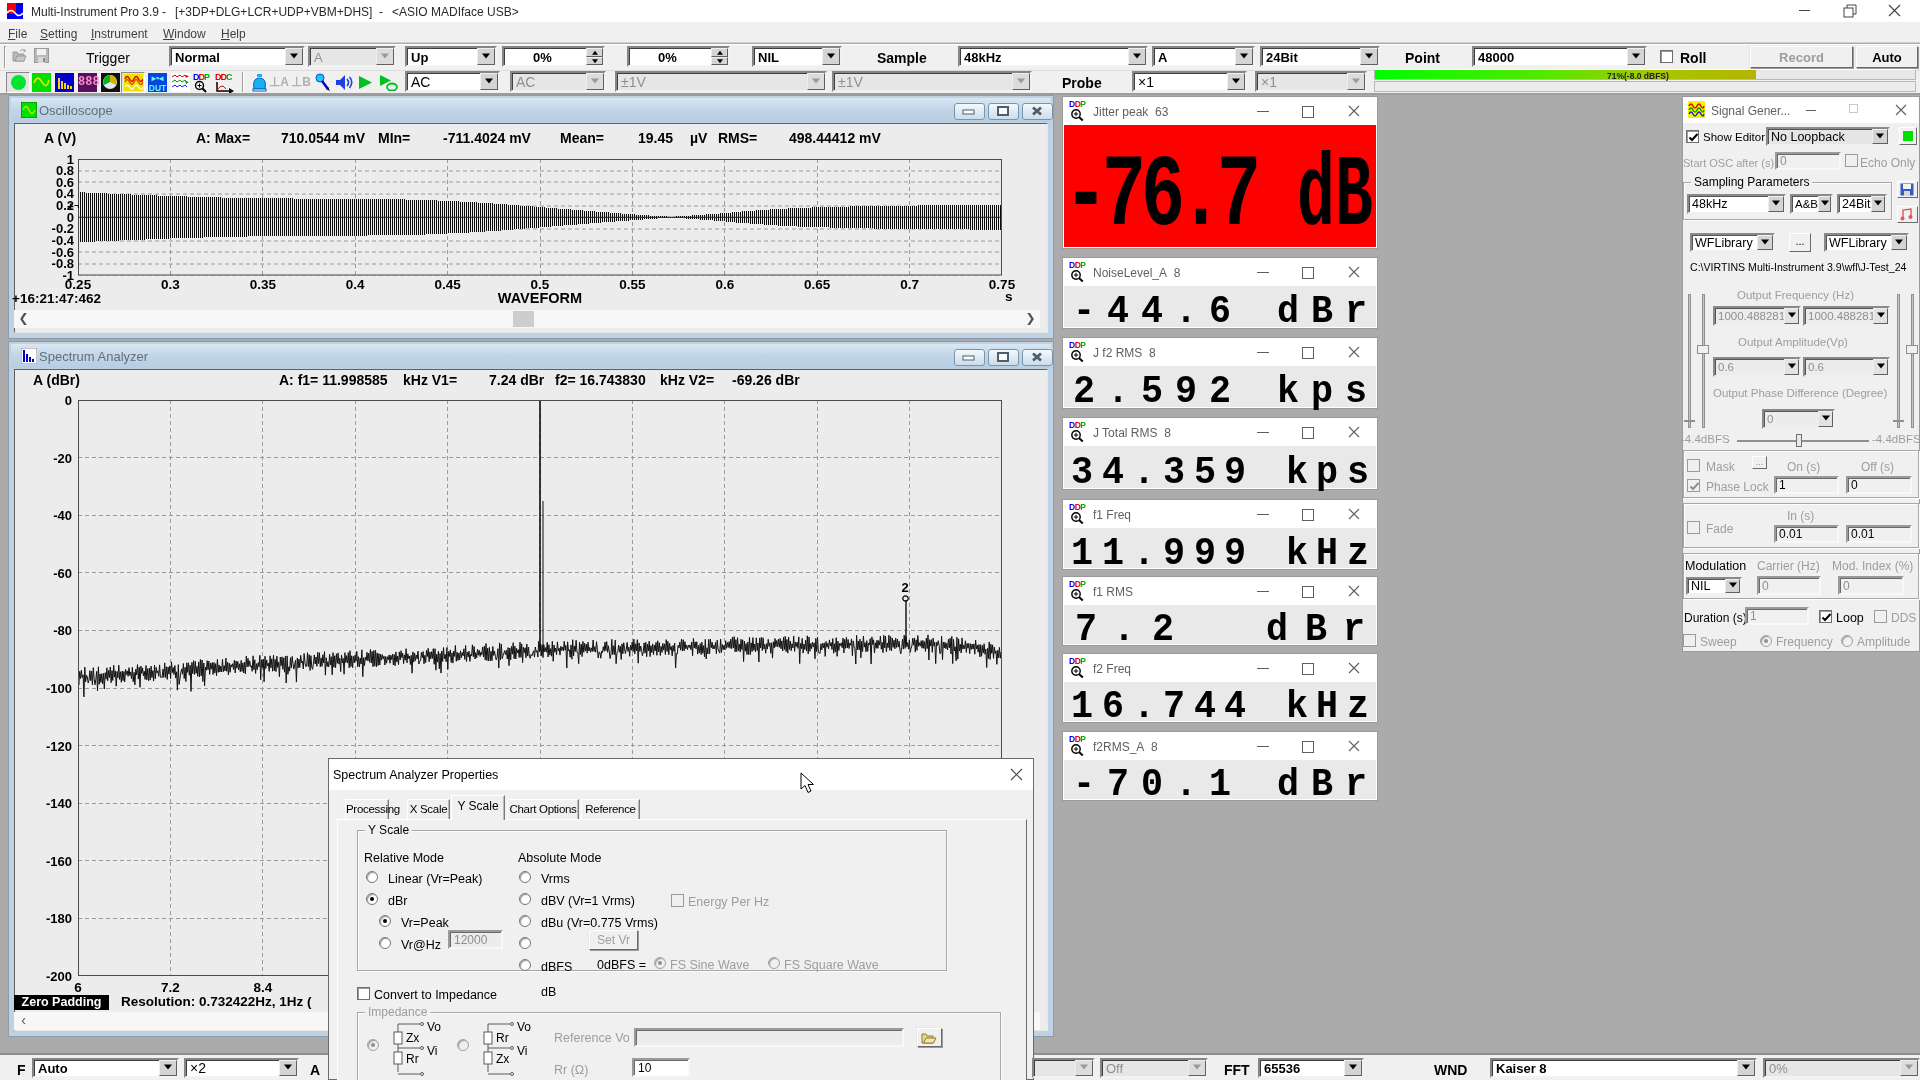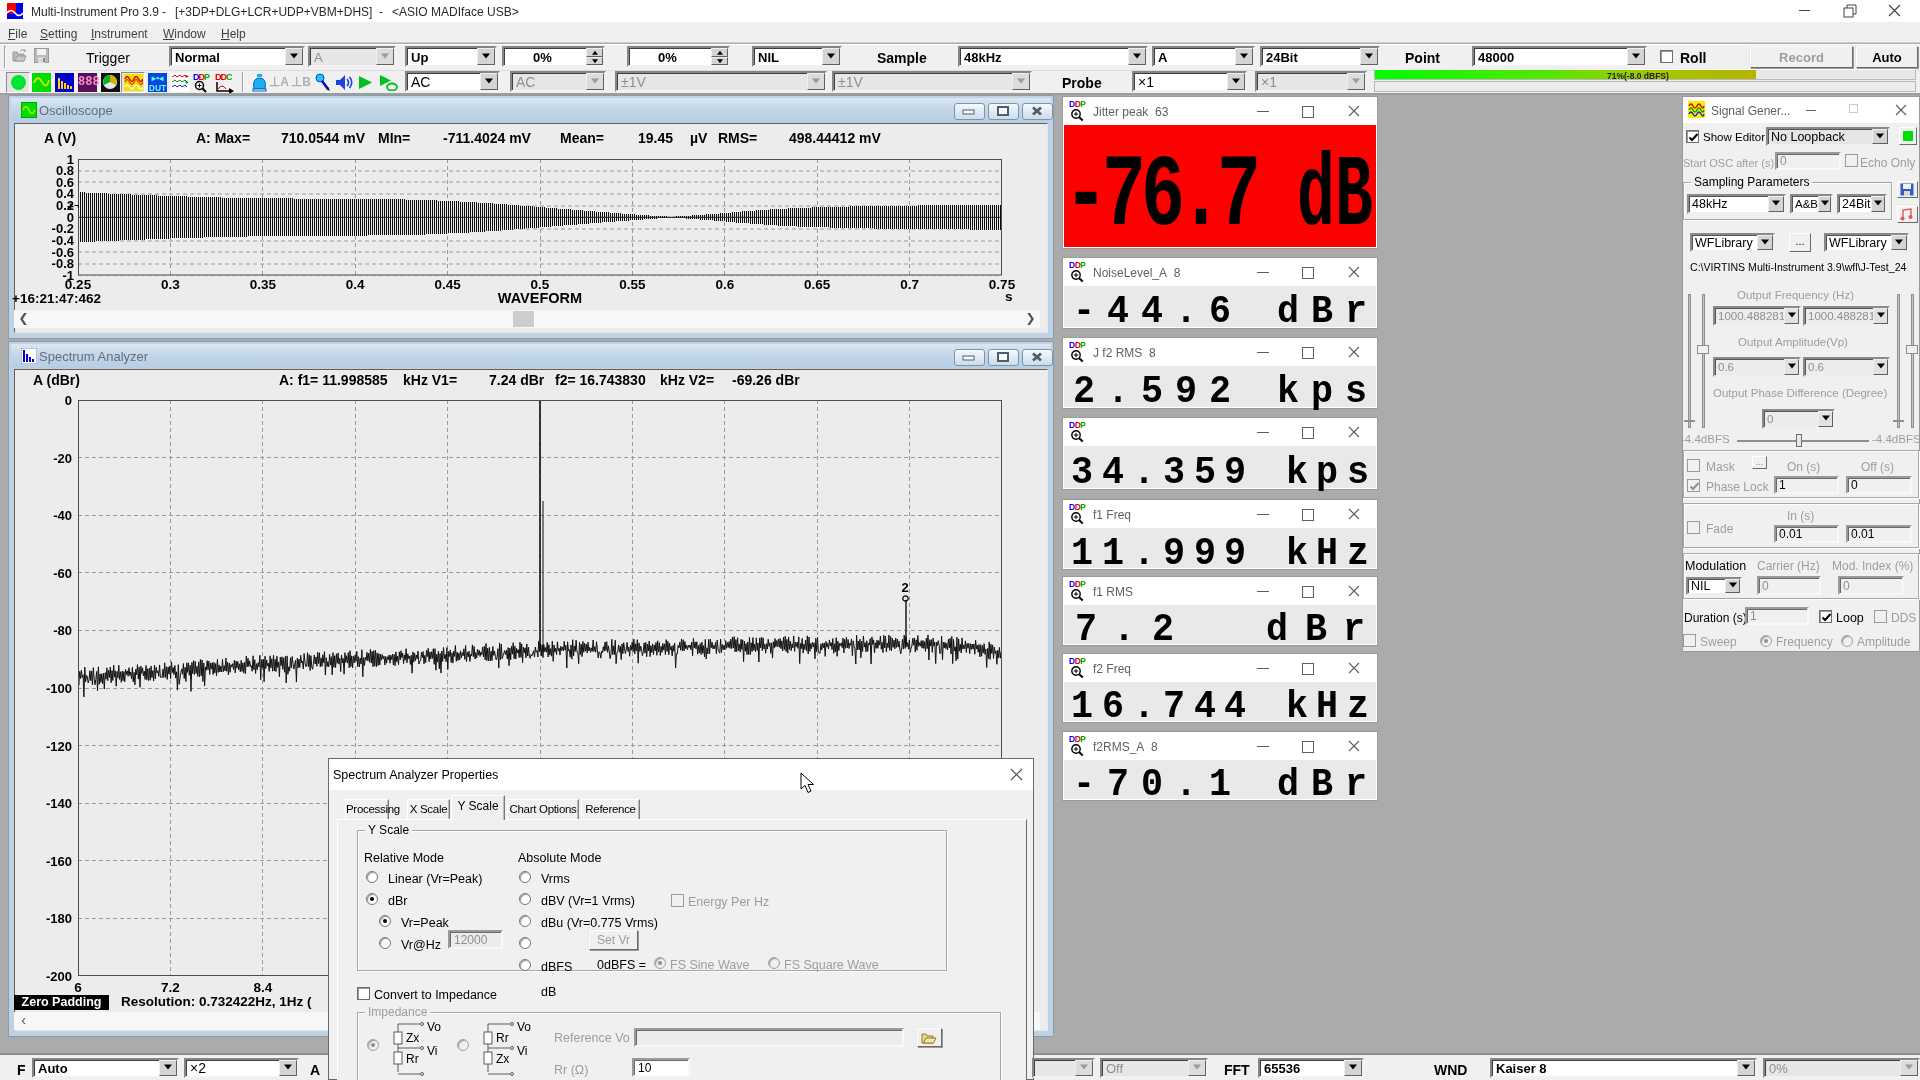--- a/index.html
+++ b/index.html
@@ -532,20 +532,23 @@
     <span style="position:absolute;left:55.0px;top:55.0px;transform:translate(-50%,-54%) scaleX(0.93);font-size:39.5px;line-height:1;font-family:'Liberation Mono',monospace;font-weight:bold;color:#000;white-space:pre">.</span>
     <span style="position:absolute;left:89.0px;top:55.0px;transform:translate(-50%,-54%) scaleX(0.93);font-size:39.5px;line-height:1;font-family:'Liberation Mono',monospace;font-weight:bold;color:#000;white-space:pre">5</span>
     <span style="position:absolute;left:123.0px;top:55.0px;transform:translate(-50%,-54%) scaleX(0.93);font-size:39.5px;line-height:1;font-family:'Liberation Mono',monospace;font-weight:bold;color:#000;white-space:pre">9</span>
     <span style="position:absolute;left:157.0px;top:55.0px;transform:translate(-50%,-54%) scaleX(0.93);font-size:39.5px;line-height:1;font-family:'Liberation Mono',monospace;font-weight:bold;color:#000;white-space:pre">2</span>
     <span style="position:absolute;left:191.0px;top:55.0px;transform:translate(-50%,-54%) scaleX(0.93);font-size:39.5px;line-height:1;font-family:'Liberation Mono',monospace;font-weight:bold;color:#000;white-space:pre"> </span>
     <span style="position:absolute;left:225.0px;top:55.0px;transform:translate(-50%,-54%) scaleX(0.93);font-size:39.5px;line-height:1;font-family:'Liberation Mono',monospace;font-weight:bold;color:#000;white-space:pre">k</span>
     <span style="position:absolute;left:259.0px;top:55.0px;transform:translate(-50%,-54%) scaleX(0.93);font-size:39.5px;line-height:1;font-family:'Liberation Mono',monospace;font-weight:bold;color:#000;white-space:pre">p</span>
     <span style="position:absolute;left:293.0px;top:55.0px;transform:translate(-50%,-54%) scaleX(0.93);font-size:39.5px;line-height:1;font-family:'Liberation Mono',monospace;font-weight:bold;color:#000;white-space:pre">s</span>
   </div>
 <div class="swin" style="left:1062px;top:417px;width:316px;height:73px;border-color:#9a9a9a">
+    <div class="stit">
+      <span>J Total RMS&nbsp; 8</span>
+    </div>
     <div class="a" style="left:6px;top:4px;width:22px;height:22px">
 <div style="position:absolute;left:0;top:-2px;font-weight:bold;font-size:8.5px;letter-spacing:-0.5px"><span style="color:#0000f0">D</span><span style="color:#f00000">D</span><span style="color:#00b000">P</span></div>
 <svg style="position:absolute;left:1px;top:7px" width="16" height="15">
         <circle cx="6" cy="6" r="4.2" fill="none" stroke="#000" stroke-width="1.4"></circle>
         <path d="M3.8 6h4.4M6 3.8v4.4" stroke="#000"></path>
         <path d="M9.2 9.2l3.6 3.4" stroke="#000" stroke-width="2"></path>
       </svg>
     </div>
     <div class="mmin" style="left:193px"></div>
     <div class="mmax" style="left:238px"></div>

